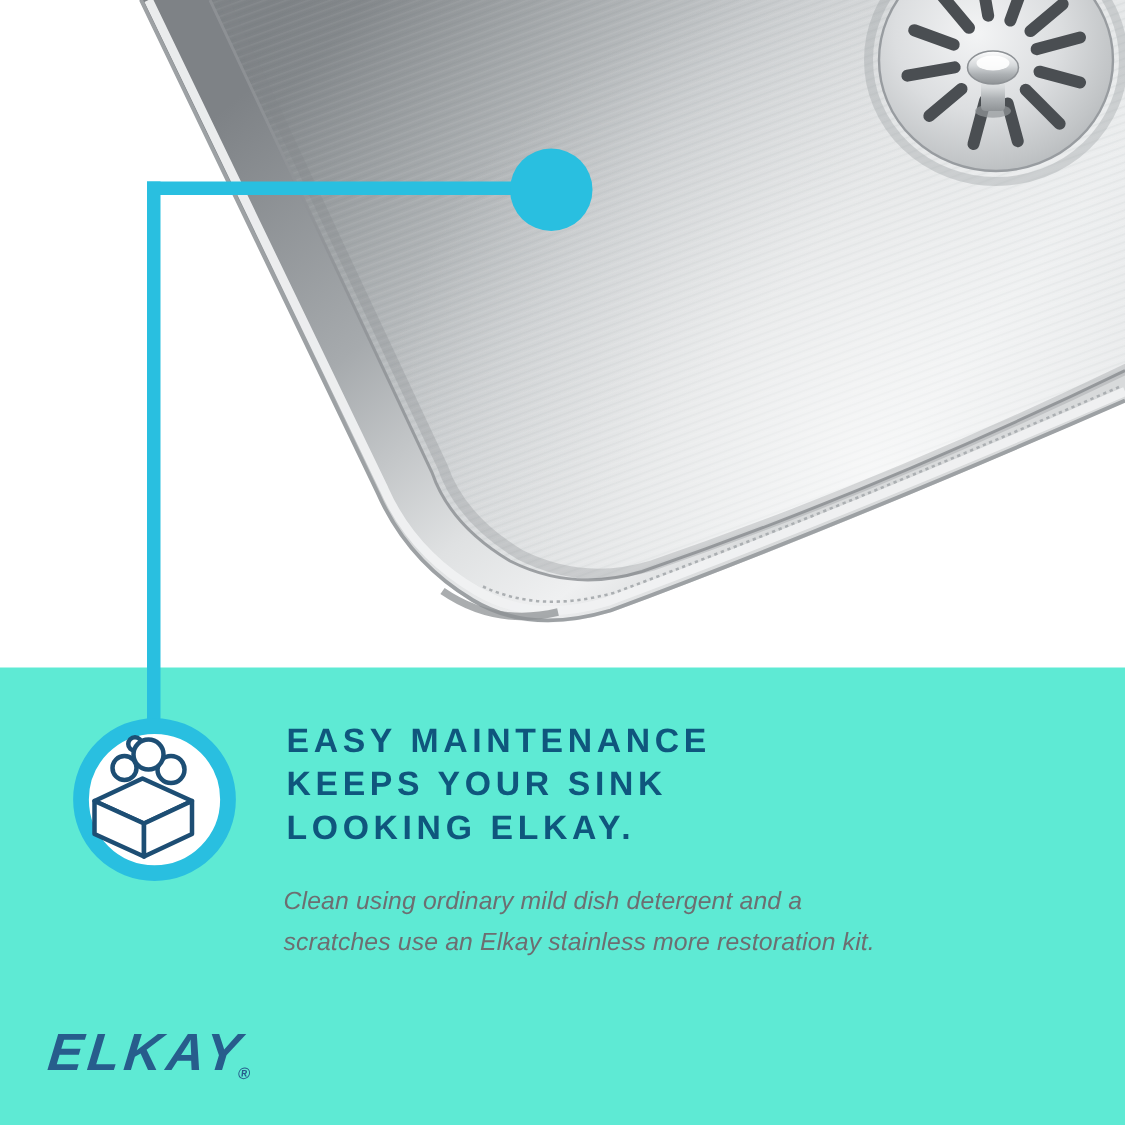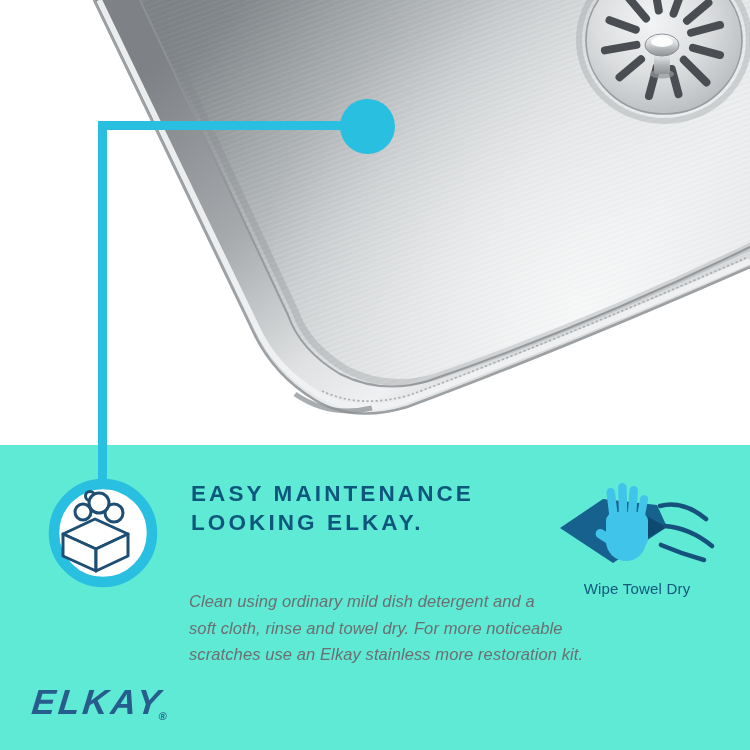--- a/index.html
+++ b/index.html
@@ -171,50 +171,27 @@
       <g fill="#ffffff" stroke="var(--soap-outline-blue,#1D4E74)" stroke-width="3" stroke-linejoin="round">
         <path d="M17,58 L49,43 L82,58 L50,73 Z"></path>
         <path d="M17,58 L17,80 L50,95 L50,73 Z"></path>
         <path d="M82,58 L82,80 L50,95 L50,73 Z"></path>
       </g>
     </svg>
   </div>
 
   <div class="headline">
     <div>EASY MAINTENANCE</div>
+    <div>KEEPS YOUR SINK</div>
     <div>LOOKING ELKAY.</div>
   </div>
 
   <div class="body-text">
     <div>Clean using ordinary mild dish detergent and a</div>
-    <div>soft cloth, rinse and towel dry. For more noticeable</div>
     <div>scratches use an Elkay stainless more restoration kit.</div>
   </div>
 
-  <div class="wipe">
-    <svg width="168" height="100" viewBox="0 0 168 100">
-      <g>
-        <path d="M7,54 L50,25 L104,31 L114,53 L60,89 Z" fill="var(--towel-blue,#17618F)"></path>
-        <path d="M84,37 L114,53 L74,76 Z" fill="var(--towel-fold-blue,#0E4A70)"></path>
-      </g>
-      <g fill="var(--hand-cyan,#41C4E9)">
-        <rect x="53" y="38" width="42" height="36" rx="9"></rect>
-        <circle cx="73" cy="67" r="20"></circle>
-        <rect x="55" y="14" width="8.5" height="34" rx="4.2" transform="rotate(-7 59 31)"></rect>
-        <rect x="65.5" y="9" width="8.5" height="38" rx="4.2" transform="rotate(-1.5 70 28)"></rect>
-        <rect x="75.5" y="12" width="8.5" height="36" rx="4.2" transform="rotate(4 80 30)"></rect>
-        <rect x="85" y="21" width="8" height="30" rx="4" transform="rotate(11 89 36)"></rect>
-        <rect x="41" y="60" width="27" height="9.5" rx="4.7" transform="rotate(33 55 65)"></rect>
-      </g>
-      <g fill="none" stroke="var(--motion-line-blue,#15517C)" stroke-width="4.6" stroke-linecap="round">
-        <path d="M107,32 Q130,26 153,45"></path>
-        <path d="M112,52 Q137,54 159,72"></path>
-        <path d="M108,71 Q129,80 151,86"></path>
-      </g>
-    </svg>
-    <div class="wipe-label">Wipe Towel Dry</div>
-  </div>
 
   <div class="logo">
     <span>ELKAY</span><span class="rmark">®</span>
   </div>
 
 </div>
 
 </body></html>

